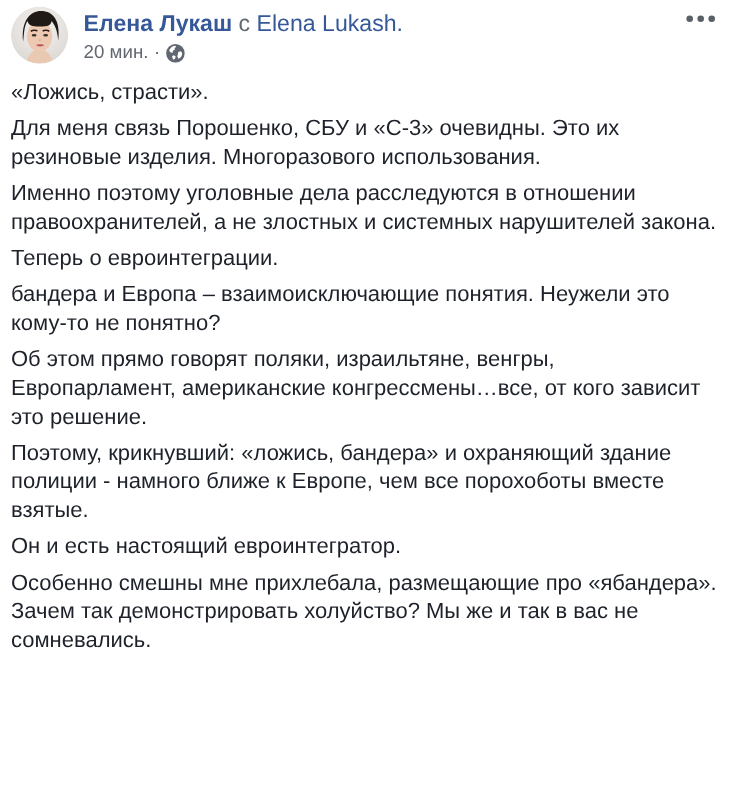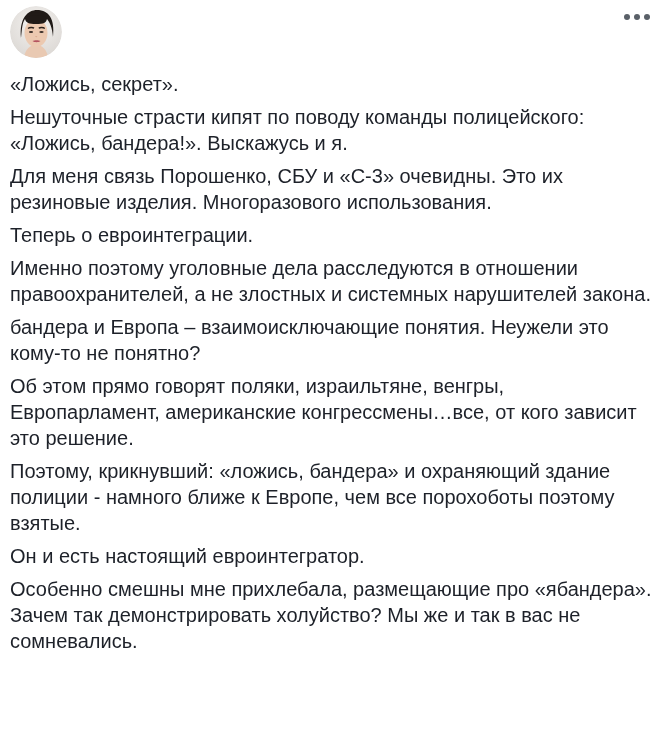--- a/index.html
+++ b/index.html
@@ -105,35 +105,53 @@
           <ellipse cx="21" cy="26" rx="2.2" ry="1.1" fill="#3a2e28"></ellipse>
           <ellipse cx="31.5" cy="26" rx="2.2" ry="1.1" fill="#3a2e28"></ellipse>
           <path d="M18 22.5 C19.5 21.2 23 21.2 24 22.3" stroke="#2c211b" stroke-width="1.3" fill="none"></path>
           <path d="M28.8 22.3 C30 21.2 33.3 21.2 34.8 22.5" stroke="#2c211b" stroke-width="1.3" fill="none"></path>
           <path d="M25.5 30 C25.8 31 26.6 31 27 30" stroke="#d8a88c" stroke-width="1" fill="none"></path>
           <path d="M22.5 35 C24.5 36.6 28.5 36.6 30.5 35 C28.5 34 24.5 34 22.5 35 Z" fill="#b55560"></path>
         </g>
       </svg>
     </a>
 
+    <div class="header-info">
+      <div class="name-line">
+        <a class="author-link">Елена Лукаш</a>
+        <span class="connector">с</span>
+        <a class="with-link">Elena Lukash.</a>
+      </div>
+      <div class="meta-line">
+        <a class="timestamp-link">20 мин.</a>
+        <span class="meta-sep">·</span>
+        <span class="globe">
+          <svg viewBox="0 0 16 16">
+            <circle cx="8" cy="8" r="8" fill="#616770"></circle>
+            <path fill="#ffffff" d="M4.2 3.2 C5.2 2.2 6.6 1.6 8 1.6 L8.6 2.6 L7.2 3.4 L7.6 4.8 L6 5.6 L5.4 7.6 L3.4 6.8 L2.6 5.4 C3 4.6 3.5 3.9 4.2 3.2 Z"></path>
+            <path fill="#ffffff" d="M10.4 6.8 L12.6 6.2 L13.8 7.6 C13.8 9 13.3 10.4 12.4 11.5 L10.8 12.6 L9.6 11 L10 9 Z"></path>
+            <path fill="#ffffff" d="M5.2 10.2 L6.8 9.6 L8.2 10.6 L7.6 12.6 L6.4 13.4 C5.6 12.6 5.2 11.4 5.2 10.2 Z"></path>
+          </svg>
+        </span>
+      </div>
+    </div>
 
     <div class="menu-btn">
       <span class="dot"></span>
       <span class="dot"></span>
       <span class="dot"></span>
     </div>
 
   </div>
 
   <div class="body">
-    <p>«Ложись, секрет».</p>
-    <p>Нешуточные страсти кипят по поводу команды полицейского: «Ложись, бандера!». Выскажусь и я.</p>
+    <p>«Ложись, страсти».</p>
     <p>Для меня связь Порошенко, СБУ и «С-3» очевидны. Это их резиновые изделия. Многоразового использования.</p>
+    <p>Именно поэтому уголовные дела расследуются в отношении правоохранителей, а не злостных и системных нарушителей закона.</p>
     <p>Теперь о евроинтеграции.</p>
-    <p>Именно поэтому уголовные дела расследуются в отношении правоохранителей, а не злостных и системных нарушителей закона.</p>
     <p>бандера и Европа – взаимоисключающие понятия. Неужели это кому-то не понятно?</p>
     <p>Об этом прямо говорят поляки, израильтяне, венгры, Европарламент, американские конгрессмены…все, от кого зависит это решение.</p>
-    <p>Поэтому, крикнувший: «ложись, бандера» и охраняющий здание полиции - намного ближе к Европе, чем все порохоботы поэтому взятые.</p>
+    <p>Поэтому, крикнувший: «ложись, бандера» и охраняющий здание полиции - намного ближе к Европе, чем все порохоботы вместе взятые.</p>
     <p>Он и есть настоящий евроинтегратор.</p>
     <p>Особенно смешны мне прихлебала, размещающие про «ябандера». Зачем так демонстрировать холуйство? Мы же и так в вас не сомневались.</p>
   </div>
 
 </div>
 
 </body></html>

